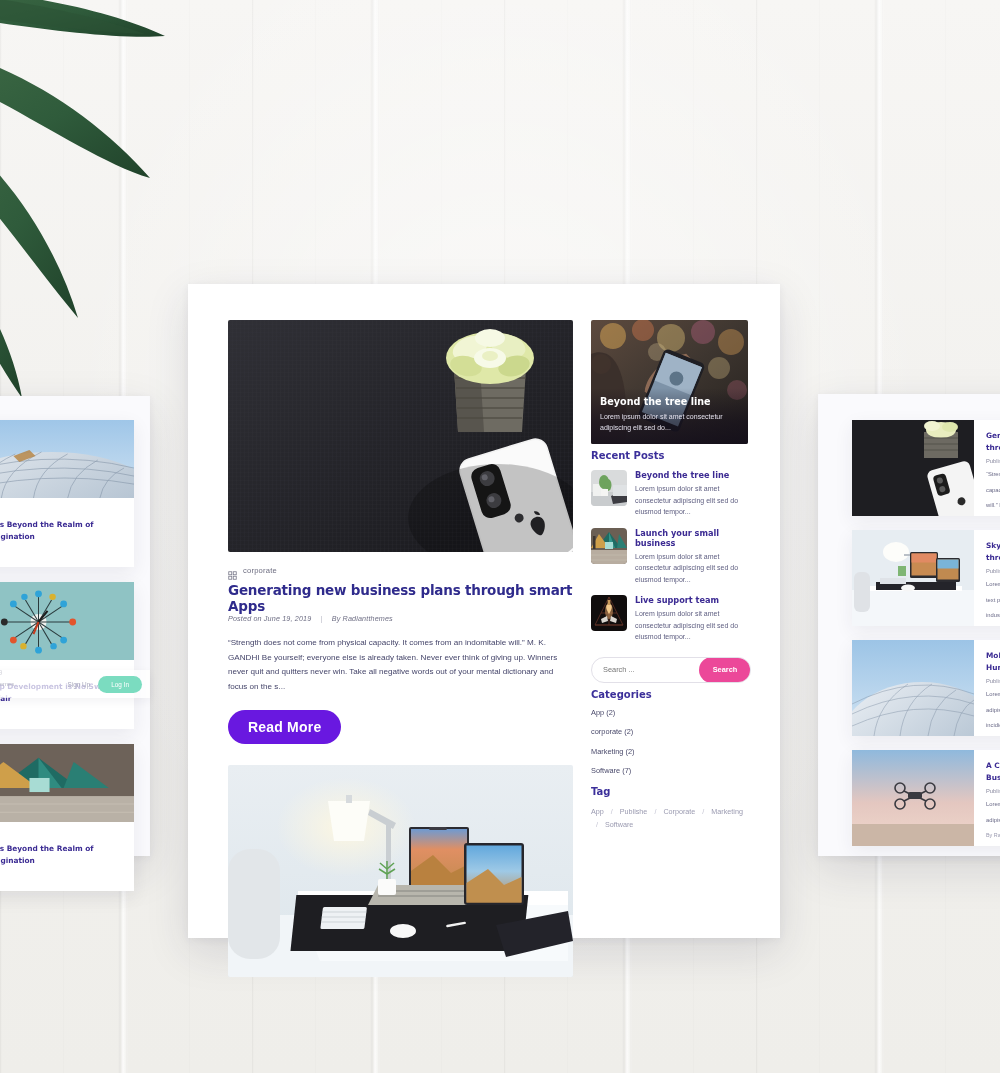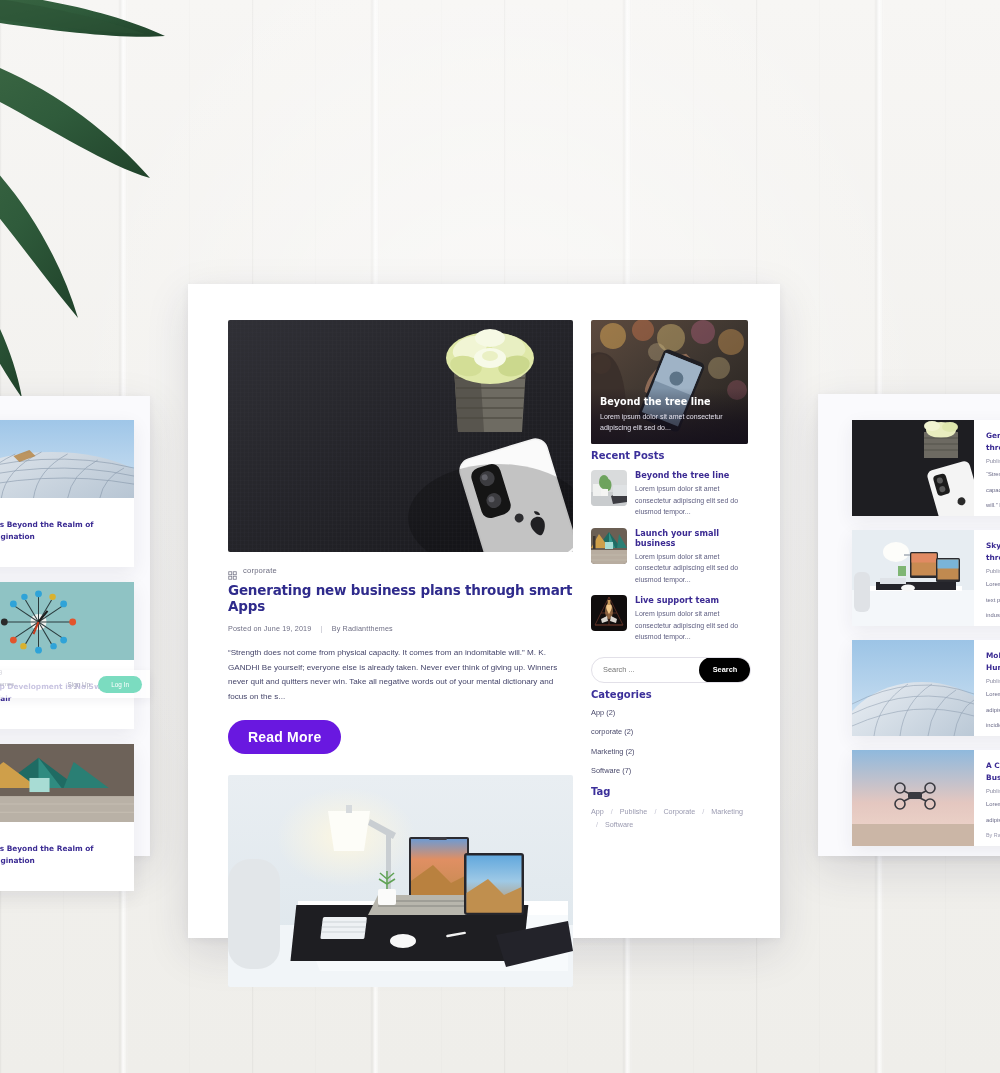--- a/index.html
+++ b/index.html
@@ -67,21 +67,21 @@
   .post-photo svg { display:block; width:100%; height:100%; }
 
   .cat-row { display:flex; align-items:center; gap:6px; margin-top:14px; }
   .cat-icon { width:9px; height:9px; color:#7b7b8c; display:inline-block; }
   .cat-label { font-size:7.6px; color:#6d6d80; letter-spacing:.2px; }
 
   .post-title {
     margin-top:7px; font-size:13.5px; font-weight:700; color:#2f2b8c;
     font-family:"DejaVu Sans", sans-serif; letter-spacing:-.2px;
   }
-  .post-meta { margin-top:10px; font-size:7.2px; color:#6f6f85; letter-spacing:.15px; }
+  .post-meta { font-size:7.2px; color:#6f6f85; letter-spacing:.15px;font-style:italic; }
   .post-meta .sep { margin:0 7px; color:#b9b9c6; }
   .post-excerpt {
     margin-top:13px; font-size:8.1px; line-height:14.6px; color:#45456a;
     width:330px;
   }
   .btn-readmore {
     margin-top:16px; display:inline-block; background:#6918e0; color:#fff;
     font-size:14px; font-weight:600; padding:9px 20px; border-radius:22px;
     border:none; cursor:pointer; letter-spacing:.2px;
   }
@@ -112,21 +112,21 @@
   .search-wrap {
     margin-top:14px; display:flex; align-items:center; height:26px;
     border:1px solid #e2e0e8; border-radius:14px; background:#fff; overflow:hidden;
     padding-left:11px;
   }
   .search-input {
     flex:1; border:none; outline:none; font-size:7.4px; color:#8d8da2;
     font-family:"Liberation Sans", sans-serif; background:transparent;
   }
   .search-btn {
-    height:26px; min-width:52px; border:none; border-radius:14px; background:#000000;
+    height:26px; min-width:52px; border:none; border-radius:14px; background:#ec4899;
     color:#fff; font-size:7.4px; font-weight:600; cursor:pointer;
     font-family:"Liberation Sans", sans-serif;
   }
 
   .cat-list { margin-top:8px; }
   .cat-item { font-size:7.4px; color:#4a4a6b; margin-bottom:10.5px; cursor:pointer; }
   .tag-list { margin-top:8px; font-size:7.2px; line-height:13px; color:#9a9ab0; }
   .tag-list .t { cursor:pointer; }
   .tag-list .slash { margin:0 5px; color:#c4c4d2; }
 

